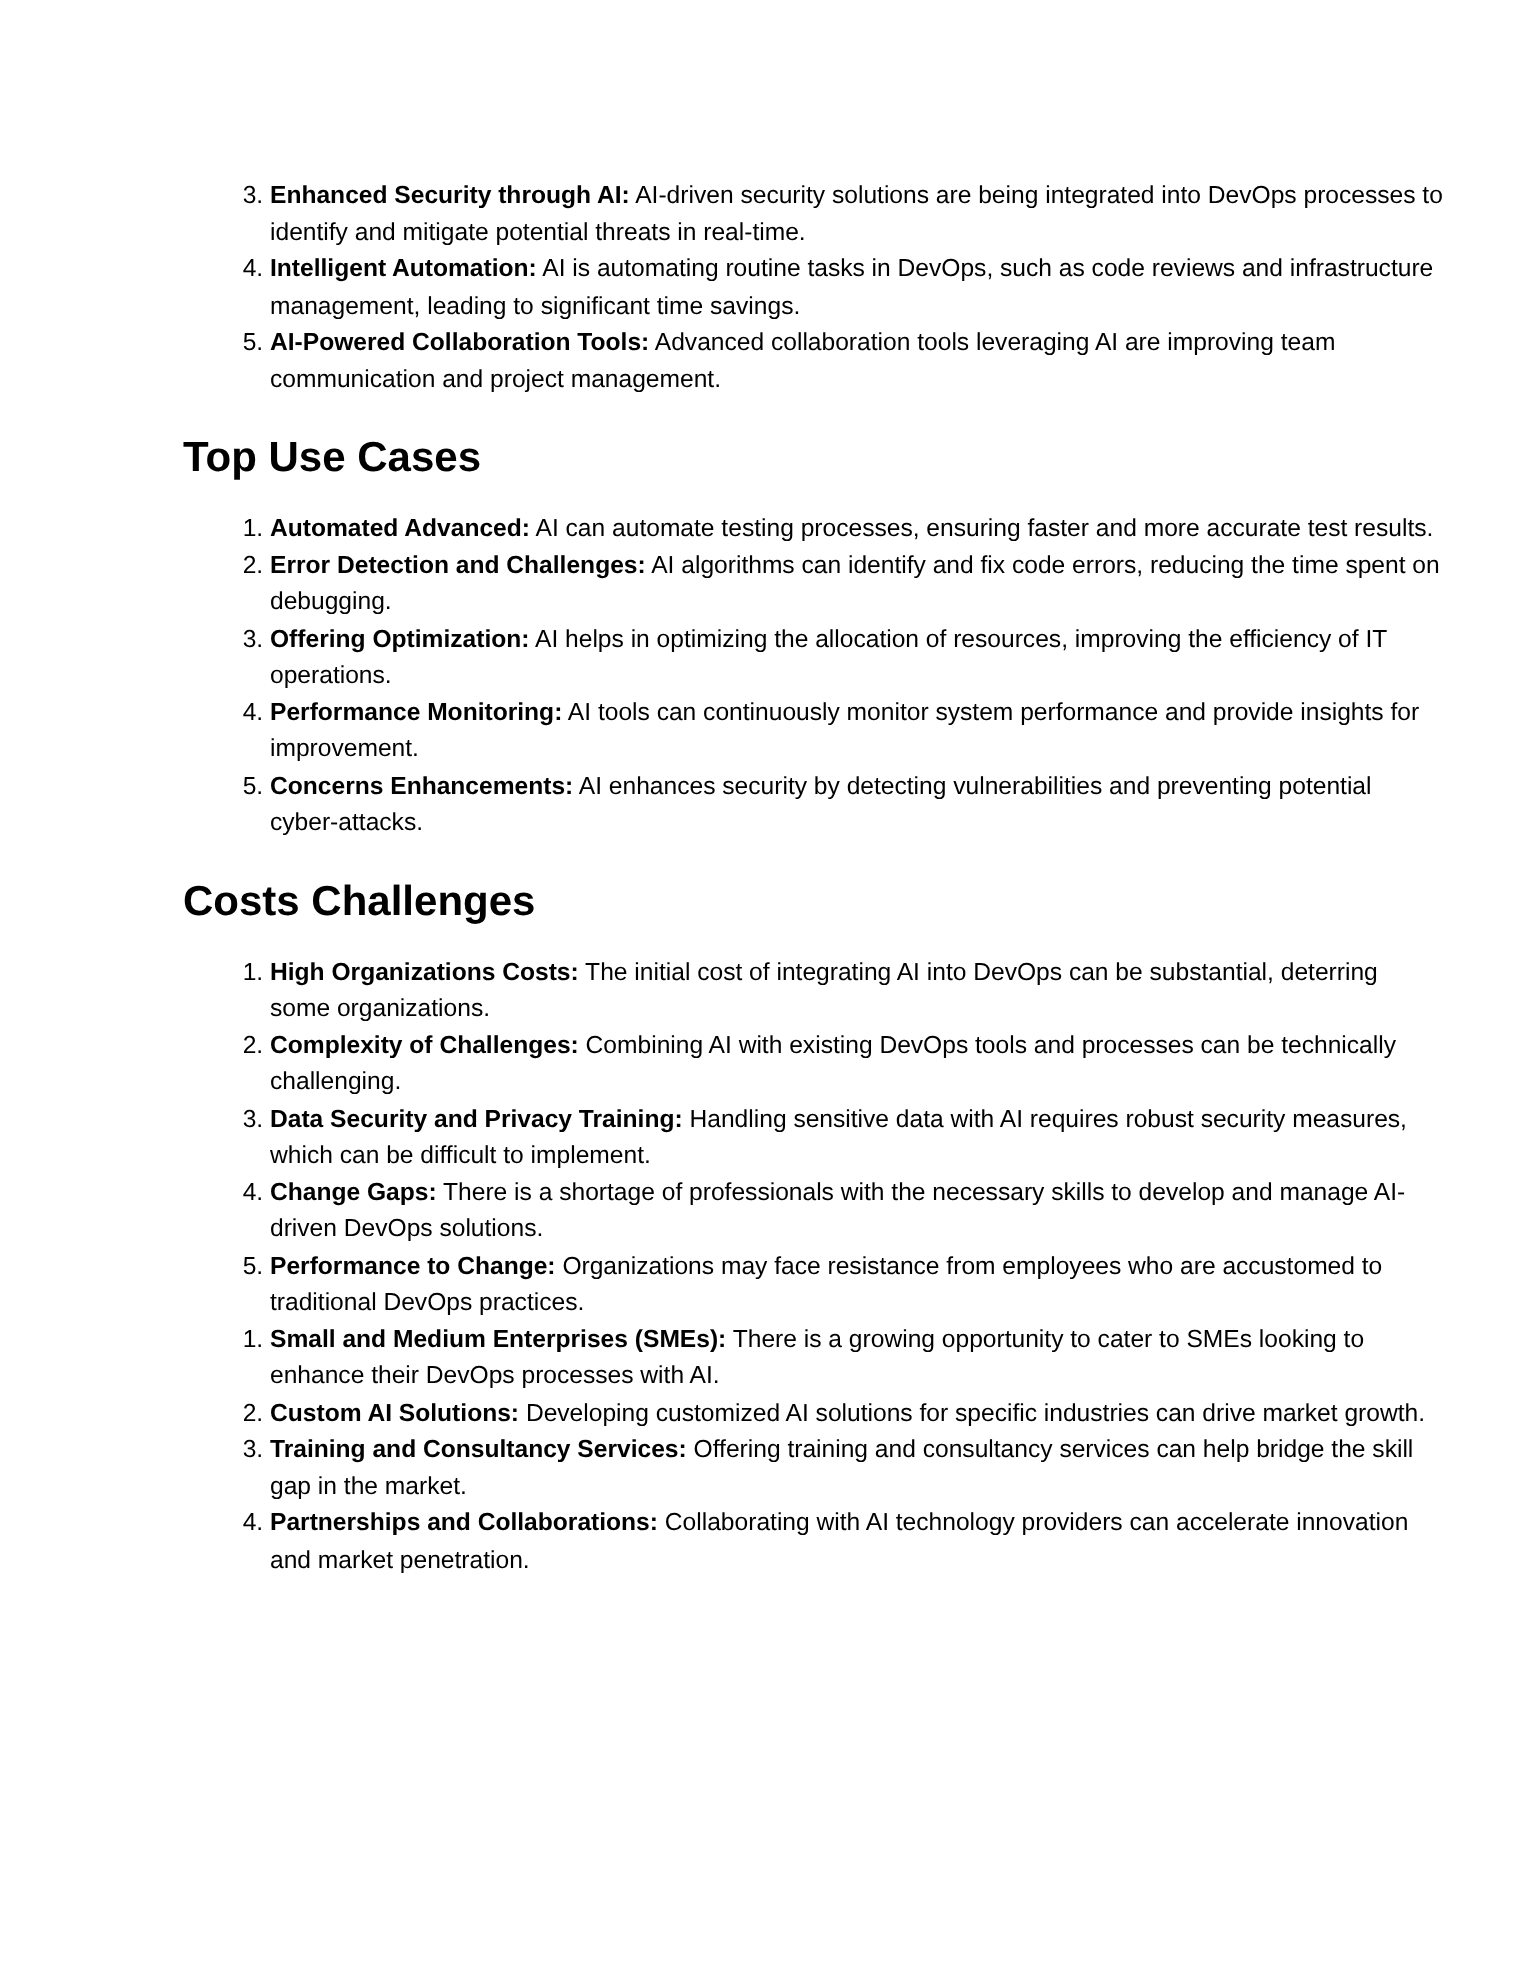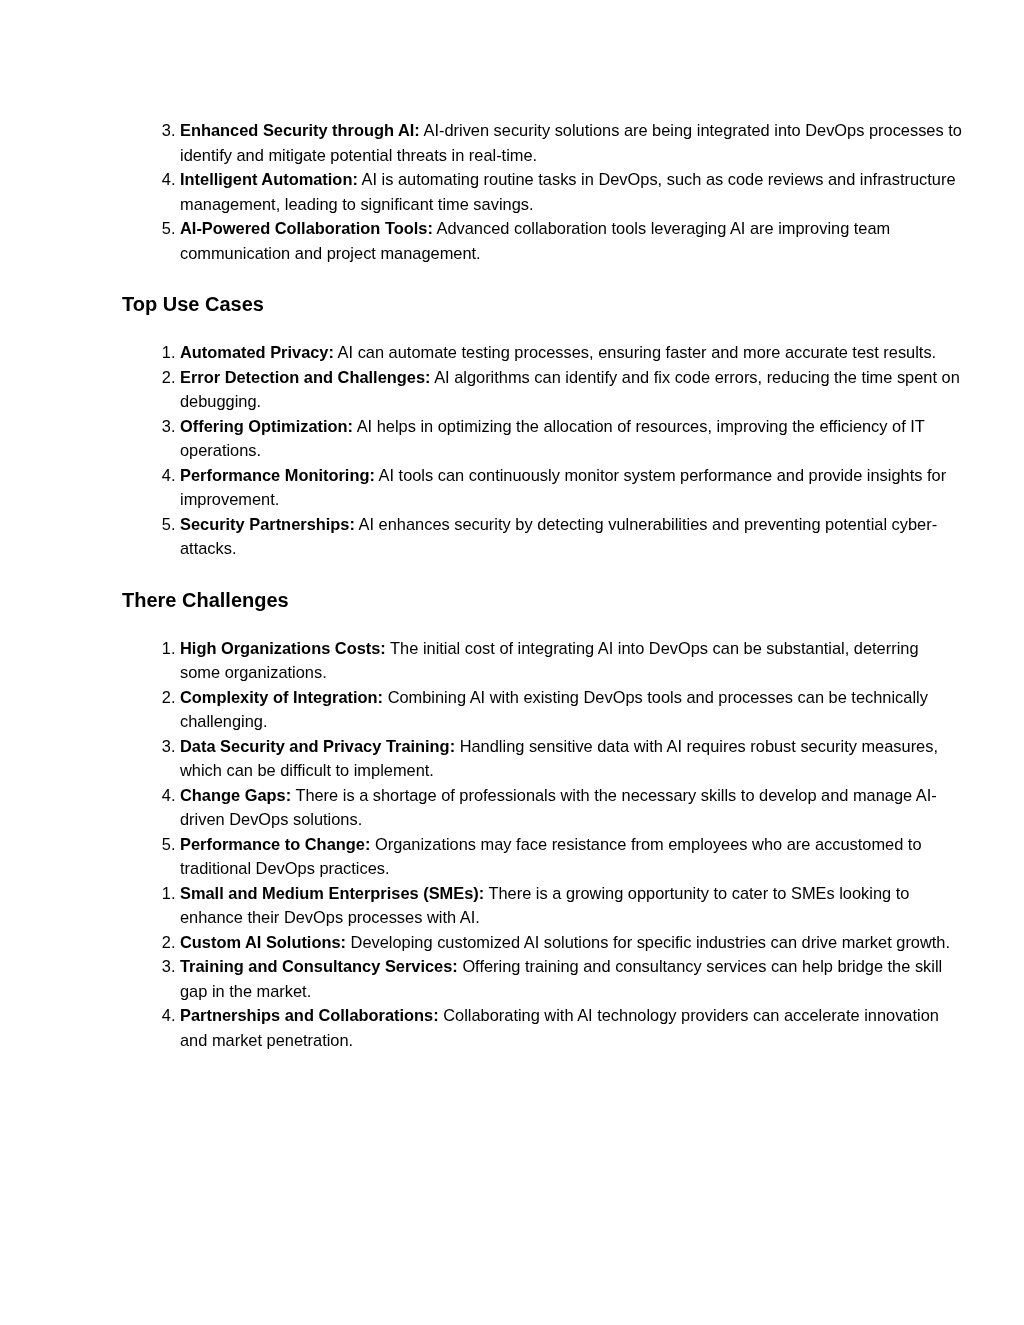--- a/index.html
+++ b/index.html
@@ -22,50 +22,50 @@
     padding: 0 0 0 58px;
     font-size: 16.4px;
     line-height: 24.5px;
   }
   .doc-list li {
     padding: 0;
     margin: 0;
   }
   .term { font-weight: 700; }
   h2.section-heading {
-    font-size: 20px;
+    font-size: 28px;
     line-height: 27px;
     font-weight: 700;
     margin: 26px 0 22px 0;
   }
 </style>
 </head>
 <body>
 
 <div class="page">
 
   <ol class="doc-list" start="3">
     <li><span class="term">Enhanced Security through AI:</span> <span>AI-driven security solutions are being integrated into DevOps processes to identify and mitigate potential threats in real-time.</span></li>
     <li><span class="term">Intelligent Automation:</span> <span>AI is automating routine tasks in DevOps, such as code reviews and infrastructure management, leading to significant time savings.</span></li>
     <li><span class="term">AI-Powered Collaboration Tools:</span> <span>Advanced collaboration tools leveraging AI are improving team communication and project management.</span></li>
   </ol>
 
   <h2 class="section-heading">Top Use Cases</h2>
   <ol class="doc-list" start="1">
-    <li><span class="term">Automated Privacy:</span> <span>AI can automate testing processes, ensuring faster and more accurate test results.</span></li>
+    <li><span class="term">Automated Advanced:</span> <span>AI can automate testing processes, ensuring faster and more accurate test results.</span></li>
     <li><span class="term">Error Detection and Challenges:</span> <span>AI algorithms can identify and fix code errors, reducing the time spent on debugging.</span></li>
     <li><span class="term">Offering Optimization:</span> <span>AI helps in optimizing the allocation of resources, improving the efficiency of IT operations.</span></li>
     <li><span class="term">Performance Monitoring:</span> <span>AI tools can continuously monitor system performance and provide insights for improvement.</span></li>
-    <li><span class="term">Security Partnerships:</span> <span>AI enhances security by detecting vulnerabilities and preventing potential cyber-attacks.</span></li>
+    <li><span class="term">Concerns Enhancements:</span> <span>AI enhances security by detecting vulnerabilities and preventing potential cyber-attacks.</span></li>
   </ol>
 
-  <h2 class="section-heading">There Challenges</h2>
+  <h2 class="section-heading">Costs Challenges</h2>
   <ol class="doc-list" start="1">
     <li><span class="term">High Organizations Costs:</span> <span>The initial cost of integrating AI into DevOps can be substantial, deterring some organizations.</span></li>
-    <li><span class="term">Complexity of Integration:</span> <span>Combining AI with existing DevOps tools and processes can be technically challenging.</span></li>
+    <li><span class="term">Complexity of Challenges:</span> <span>Combining AI with existing DevOps tools and processes can be technically challenging.</span></li>
     <li><span class="term">Data Security and Privacy Training:</span> <span>Handling sensitive data with AI requires robust security measures, which can be difficult to implement.</span></li>
     <li><span class="term">Change Gaps:</span> <span>There is a shortage of professionals with the necessary skills to develop and manage AI-driven DevOps solutions.</span></li>
     <li><span class="term">Performance to Change:</span> <span>Organizations may face resistance from employees who are accustomed to traditional DevOps practices.</span></li>
   </ol>
 
   <ol class="doc-list" start="1">
     <li><span class="term">Small and Medium Enterprises (SMEs):</span> <span>There is a growing opportunity to cater to SMEs looking to enhance their DevOps processes with AI.</span></li>
     <li><span class="term">Custom AI Solutions:</span> <span>Developing customized AI solutions for specific industries can drive market growth.</span></li>
     <li><span class="term">Training and Consultancy Services:</span> <span>Offering training and consultancy services can help bridge the skill gap in the market.</span></li>
     <li><span class="term">Partnerships and Collaborations:</span> <span>Collaborating with AI technology providers can accelerate innovation and market penetration.</span></li>

